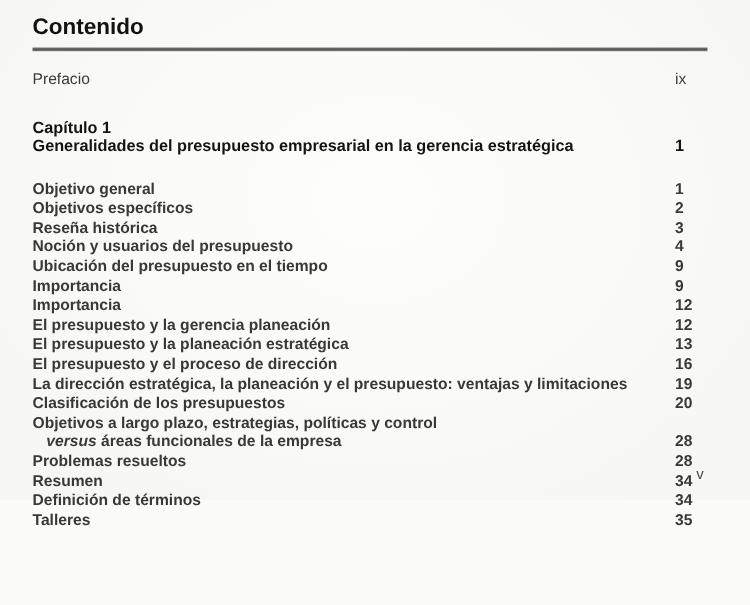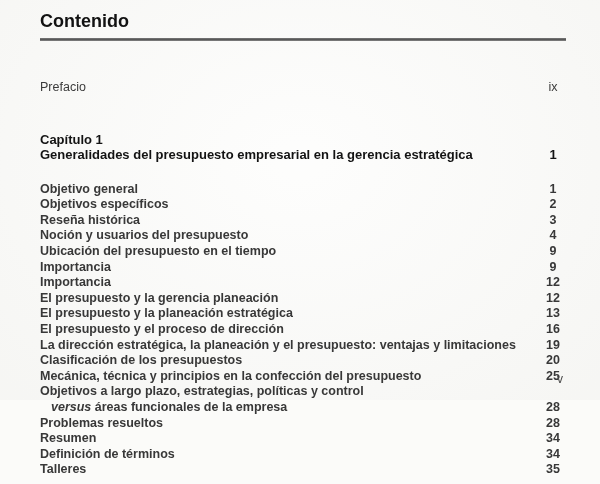--- a/index.html
+++ b/index.html
@@ -7,21 +7,21 @@
     width: 600px; height: 484px;
     background: #fbfbf9;
     font-family: "Liberation Sans", sans-serif;
     color: #3b3b3b;
     overflow: hidden;
   }
   .page {
     position: relative;
     width: 600px; height: 400px;
     box-sizing: border-box;
-    padding: 10px 34px 0 40px;
+    padding: 10px 34px 0 26px;
     background:
       radial-gradient(ellipse at 50% 40%, rgba(255,255,255,0.6), rgba(210,210,205,0.12) 95%),
       #fbfbf9;
   }
   .doc-title {
     font-size: 18px;
     font-weight: 800;
     color: #121212;
     letter-spacing: 0px;
     line-height: 22px;
@@ -32,23 +32,23 @@
     margin-top: 6px;
   }
   .row {
     display: flex;
     align-items: baseline;
     justify-content: space-between;
     font-size: 12.5px;
     line-height: 15.6px;
   }
   .row .lbl { flex: 1 1 auto; }
-  .row .pg  { flex: 0 0 auto; text-align: center; min-width: 26px; }
-  .frontmatter { margin-top: 39px; }
-  .chapter { margin-top: 36px; }
+  .row .pg  { flex: 0 0 auto; text-align: left; min-width: 26px; }
+  .frontmatter { margin-top: 15px; }
+  .chapter { margin-top: 22px; }
   .chapter .chap-no,
   .chapter .lbl,
   .chapter .pg {
     font-weight: bold;
     color: #131313;
     font-size: 13px;
     line-height: 15.5px;
   }
   .entries { margin-top: 19px; font-weight: bold; }
   .entry .lbl { color: #383838; }
@@ -126,24 +126,20 @@
     </div>
     <div class="row entry">
       <span class="lbl">La dirección estratégica, la planeación y el presupuesto: ventajas y limitaciones</span>
       <span class="pg">19</span>
     </div>
     <div class="row entry">
       <span class="lbl">Clasificación de los presupuestos</span>
       <span class="pg">20</span>
     </div>
     <div class="row entry">
-      <span class="lbl">Mecánica, técnica y principios en la confección del presupuesto</span>
-      <span class="pg">25</span>
-    </div>
-    <div class="row entry">
       <span class="lbl">Objetivos a largo plazo, estrategias, políticas y control</span>
       <span class="pg"></span>
     </div>
     <div class="row entry">
       <span class="lbl indent"><em>versus</em><span> áreas funcionales de la empresa</span></span>
       <span class="pg">28</span>
     </div>
     <div class="row entry">
       <span class="lbl">Problemas resueltos</span>
       <span class="pg">28</span>

